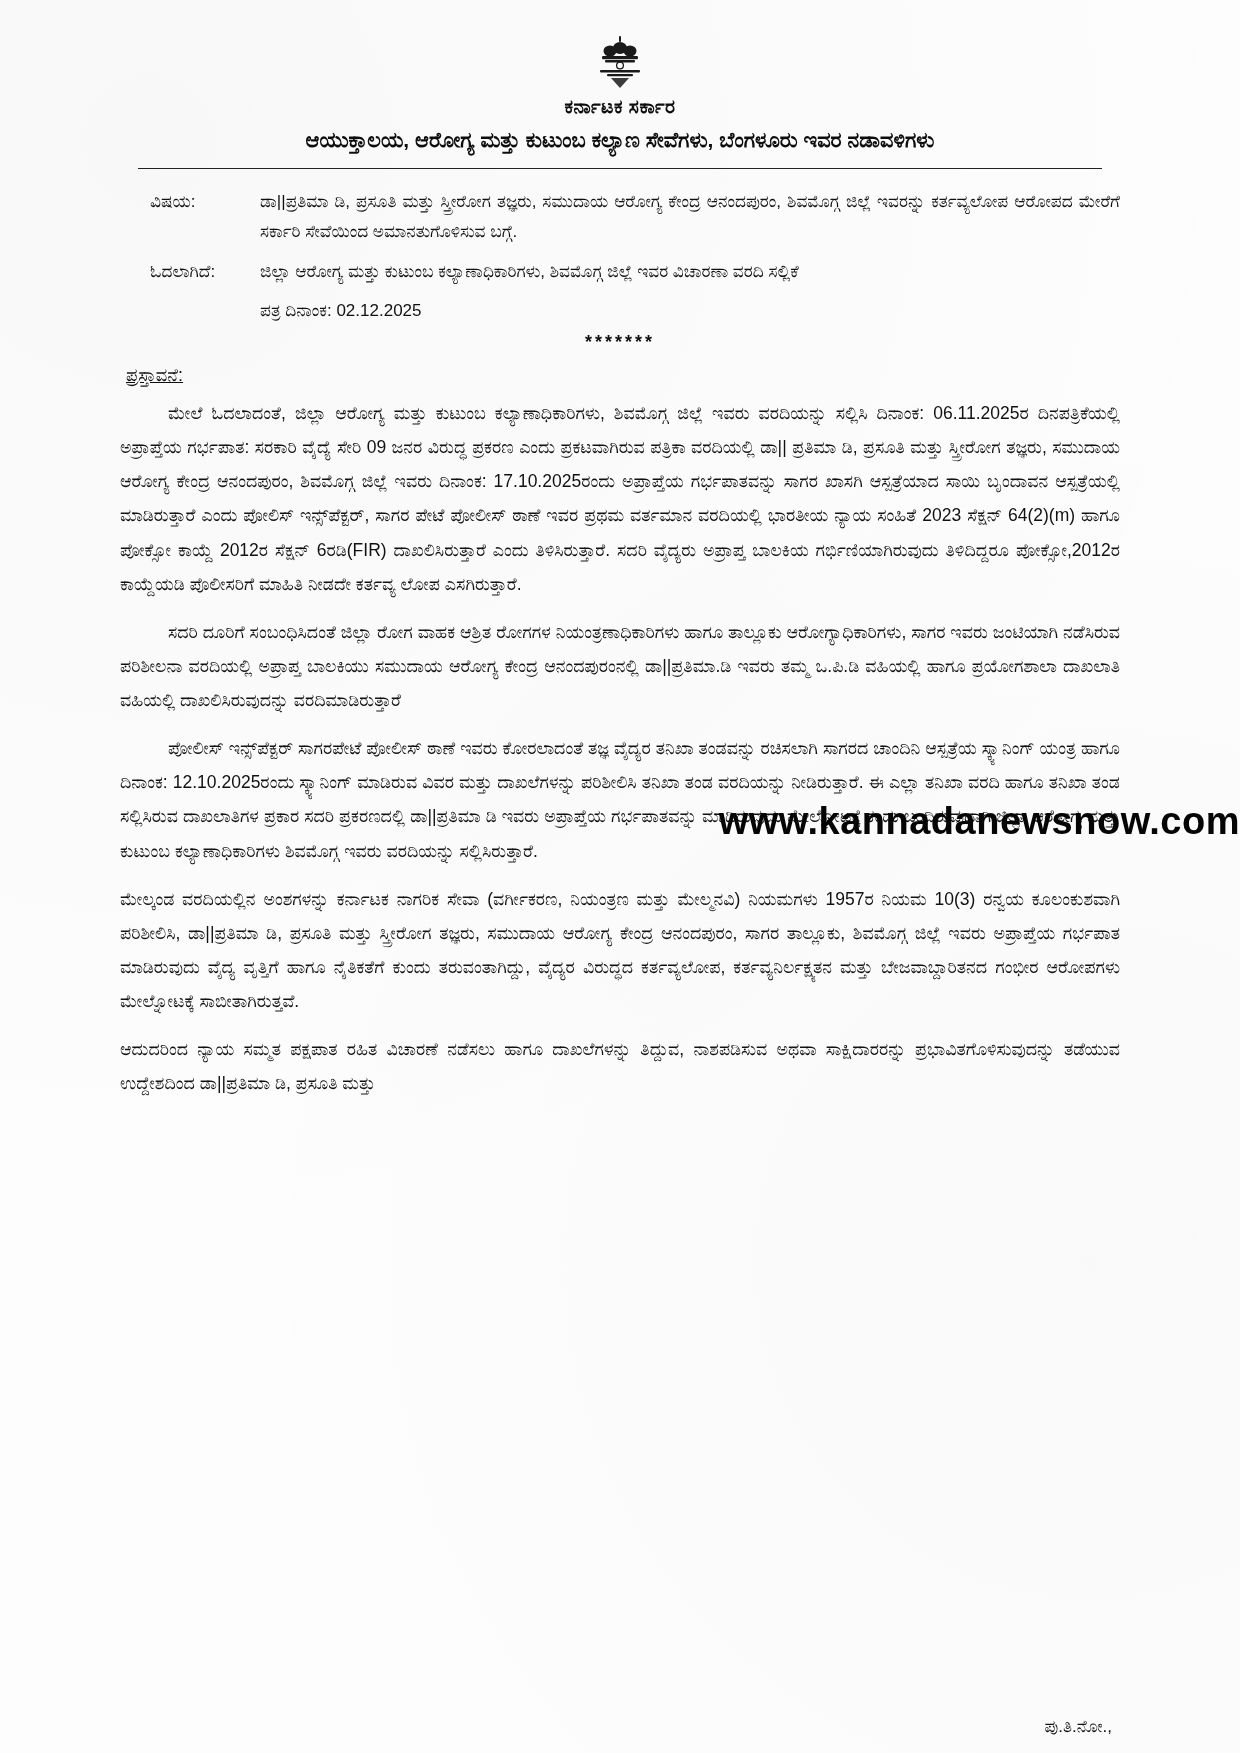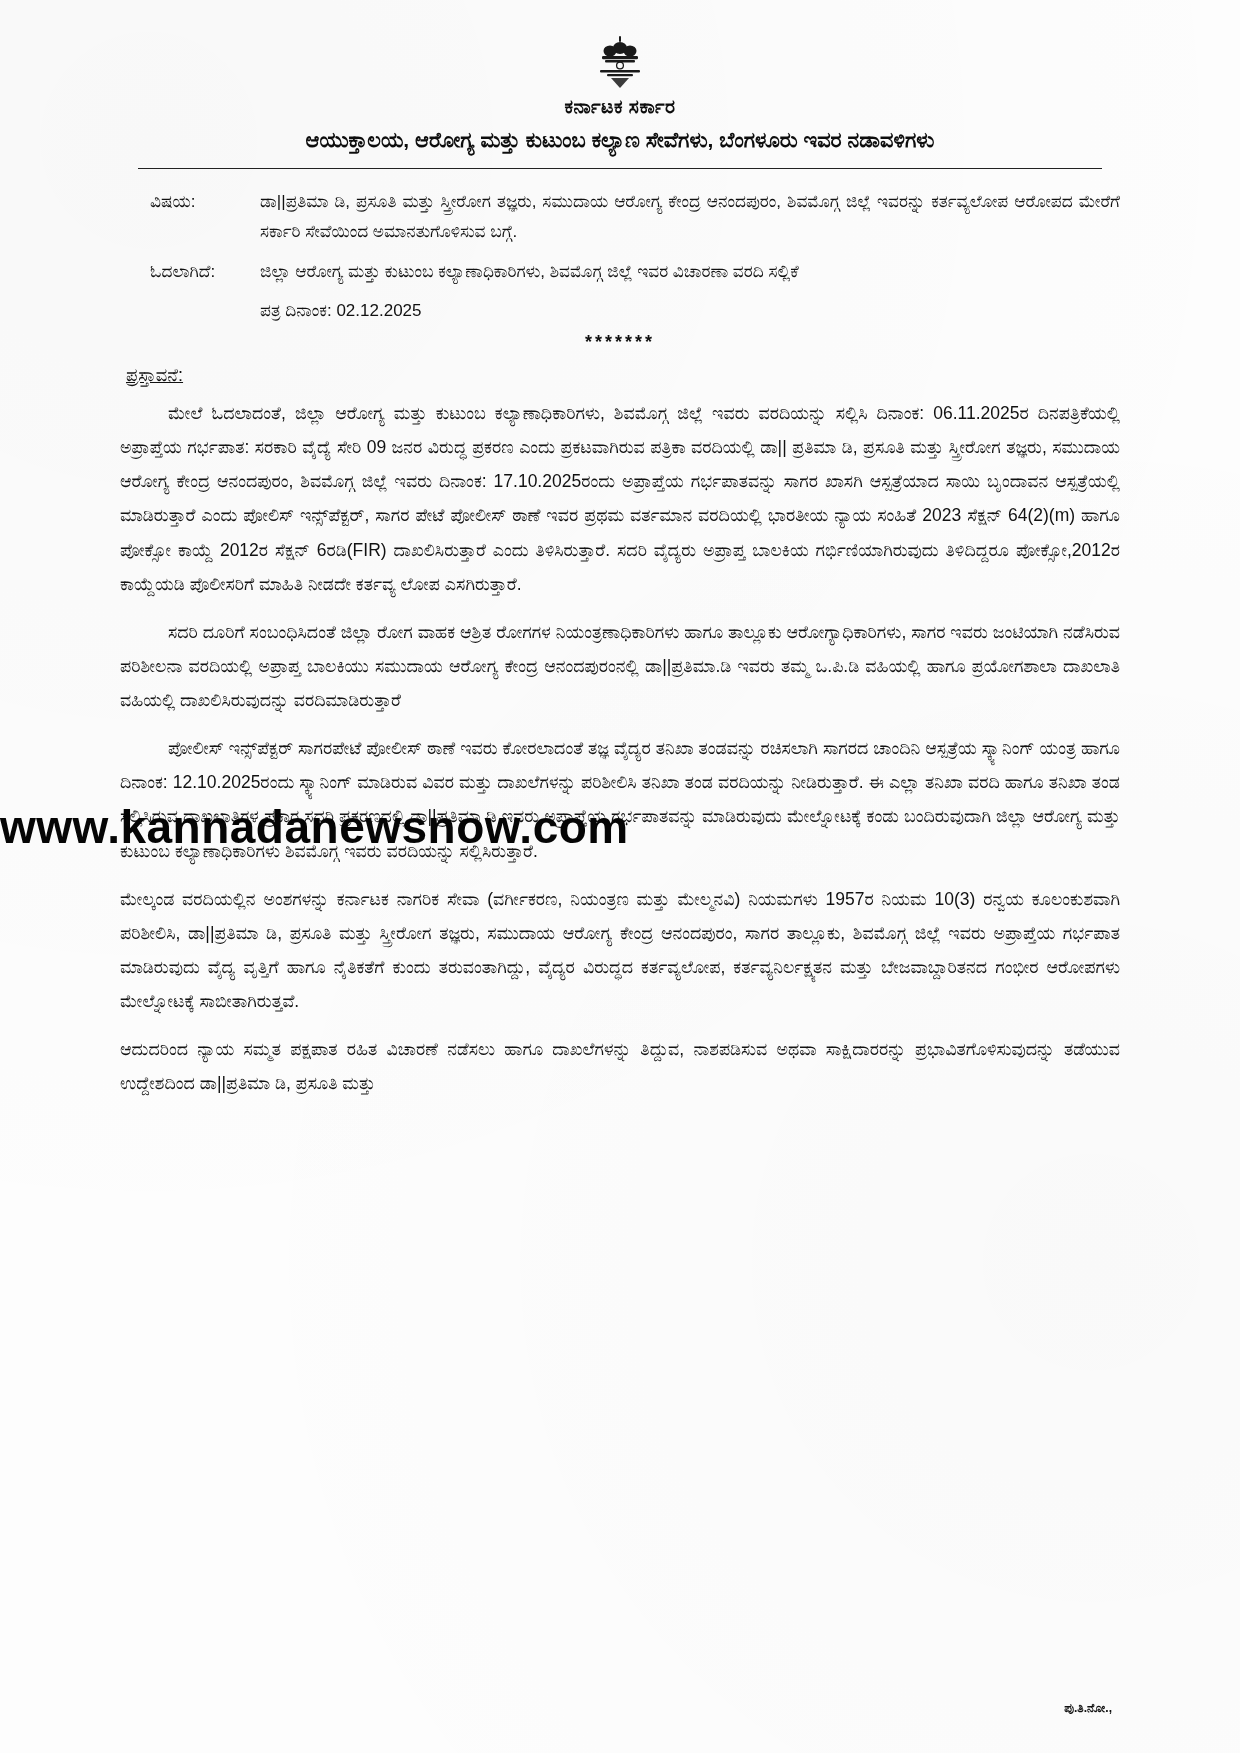--- a/index.html
+++ b/index.html
@@ -103,33 +103,32 @@
     text-indent: 48px;
   }
   p.body.no-indent {
     text-indent: 0;
   }
   .watermark {
     position: absolute;
     left: 0;
     right: 0;
     top: 800px;
-    text-align: left;
-    font-size: 46px;
+    text-align: right;
+    font-size: 38px;
     font-weight: 700;
     color: #050505;
     letter-spacing: 0.5px;
     pointer-events: none;
   }
   .footer-note {
     position: absolute;
     right: 128px;
-    bottom: 38px;
-    font-size: 12px;
-    font-weight: bold;
+    bottom: 16px;
+    font-size: 17px;
   }
 </style>
 </head>
 <body>
 
 <div class="page">
 
   <div class="emblem-wrap">
     <span class="emblem">
       <svg viewBox="0 0 62 56" width="62" height="56" aria-hidden="true">

